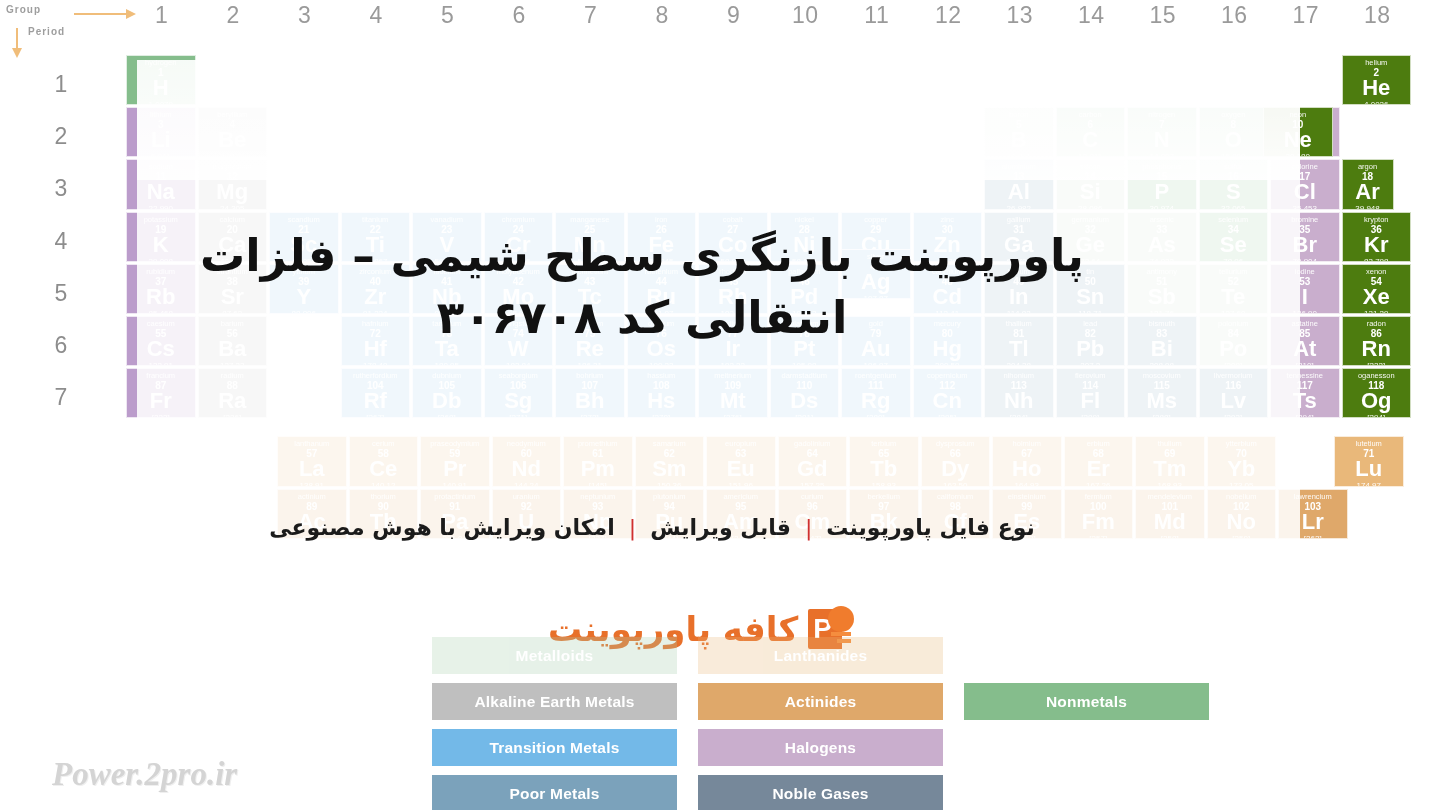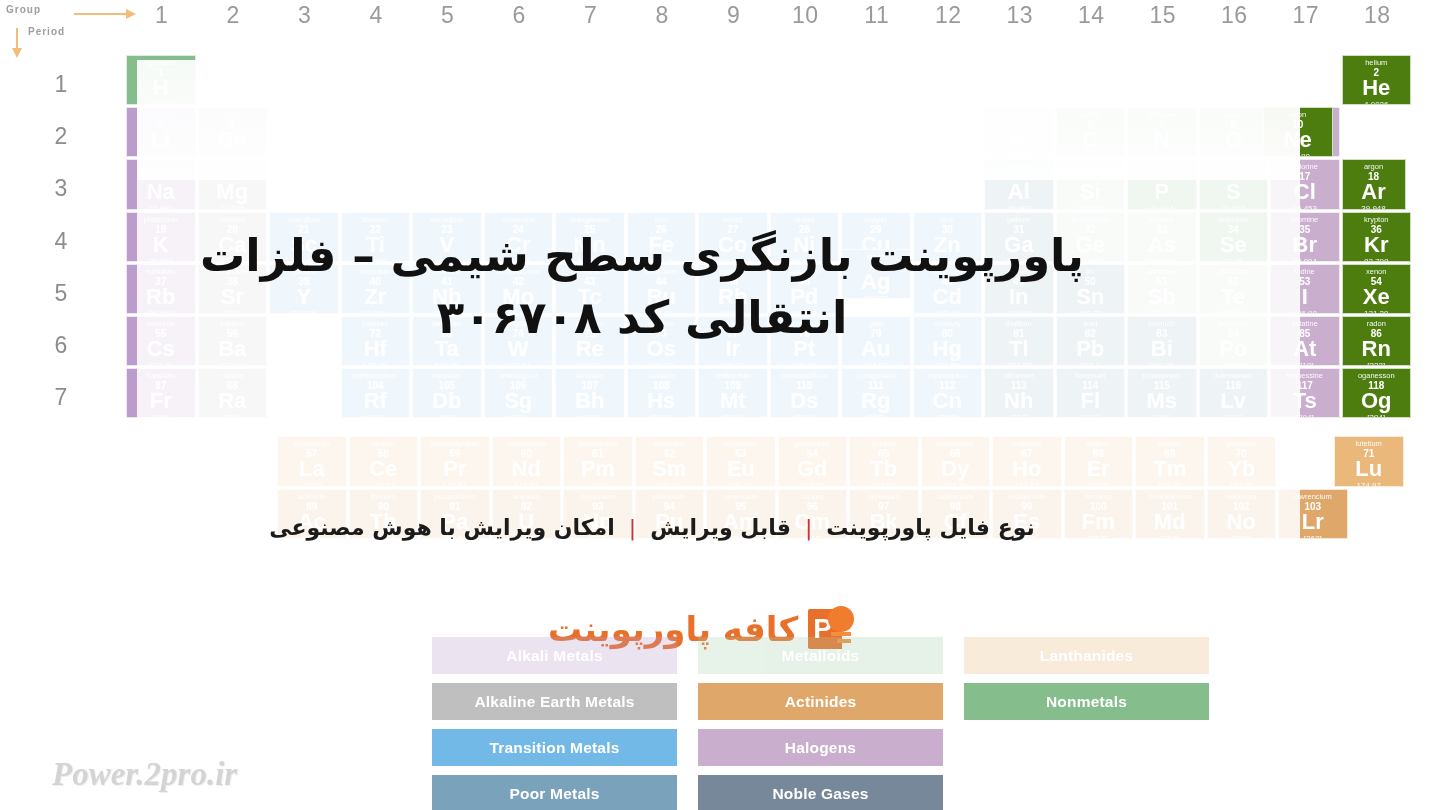--- a/index.html
+++ b/index.html
@@ -273,21 +273,21 @@
           <div class="enum">16</div>
           <div class="esym">S</div>
           <div class="emass">32.065</div>
         </div>
         <div class="cell c-halogen" style="width: 69.5px; height: 50.2px; left: 1270px; top: 159.4px;">
           <div class="ename">chlorine</div>
           <div class="enum">17</div>
           <div class="esym">Cl</div>
           <div class="emass">35.453</div>
         </div>
-        <div class="cell c-noble" style="width: 64px; height: 50.2px; left: 1341.5px; top: 159.4px;">
+        <div class="cell c-noble" style="width: 52px; height: 50.2px; left: 1341.5px; top: 159.4px;">
           <div class="ename">argon</div>
           <div class="enum">18</div>
           <div class="esym">Ar</div>
           <div class="emass">39.948</div>
         </div>
         <div class="cell c-alkali" style="width: 69.5px; height: 50.2px; left: 126px; top: 211.6px;">
           <div class="ename">potassium</div>
           <div class="enum">19</div>
           <div class="esym">K</div>
           <div class="emass">39.098</div>
@@ -915,21 +915,20 @@
       <div class="pp-letter">P</div>
       <div class="pp-circle"></div>
       <div class="pp-bar1"></div>
       <div class="pp-bar2"></div>
     </div>
     <div id="logo-text">کافه پاورپوینت</div>
   </div>
 
   <div id="legend">
       <div class="legend-row">
-        <div class="legend-chip faded" style="background: rgb(187, 156, 203);">Alkali Metals</div>
         <div class="legend-chip faded" style="background: rgb(168, 207, 174);">Metalloids</div>
         <div class="legend-chip faded" style="background: rgb(233, 184, 122);">Lanthanides</div>
       </div>
       <div class="legend-row">
         <div class="legend-chip" style="background: rgb(191, 191, 191);">Alkaline Earth Metals</div>
         <div class="legend-chip" style="background: rgb(223, 168, 106);">Actinides</div>
         <div class="legend-chip" style="background: rgb(133, 189, 140);">Nonmetals</div>
       </div>
       <div class="legend-row">
         <div class="legend-chip" style="background: rgb(115, 185, 232);">Transition Metals</div>

